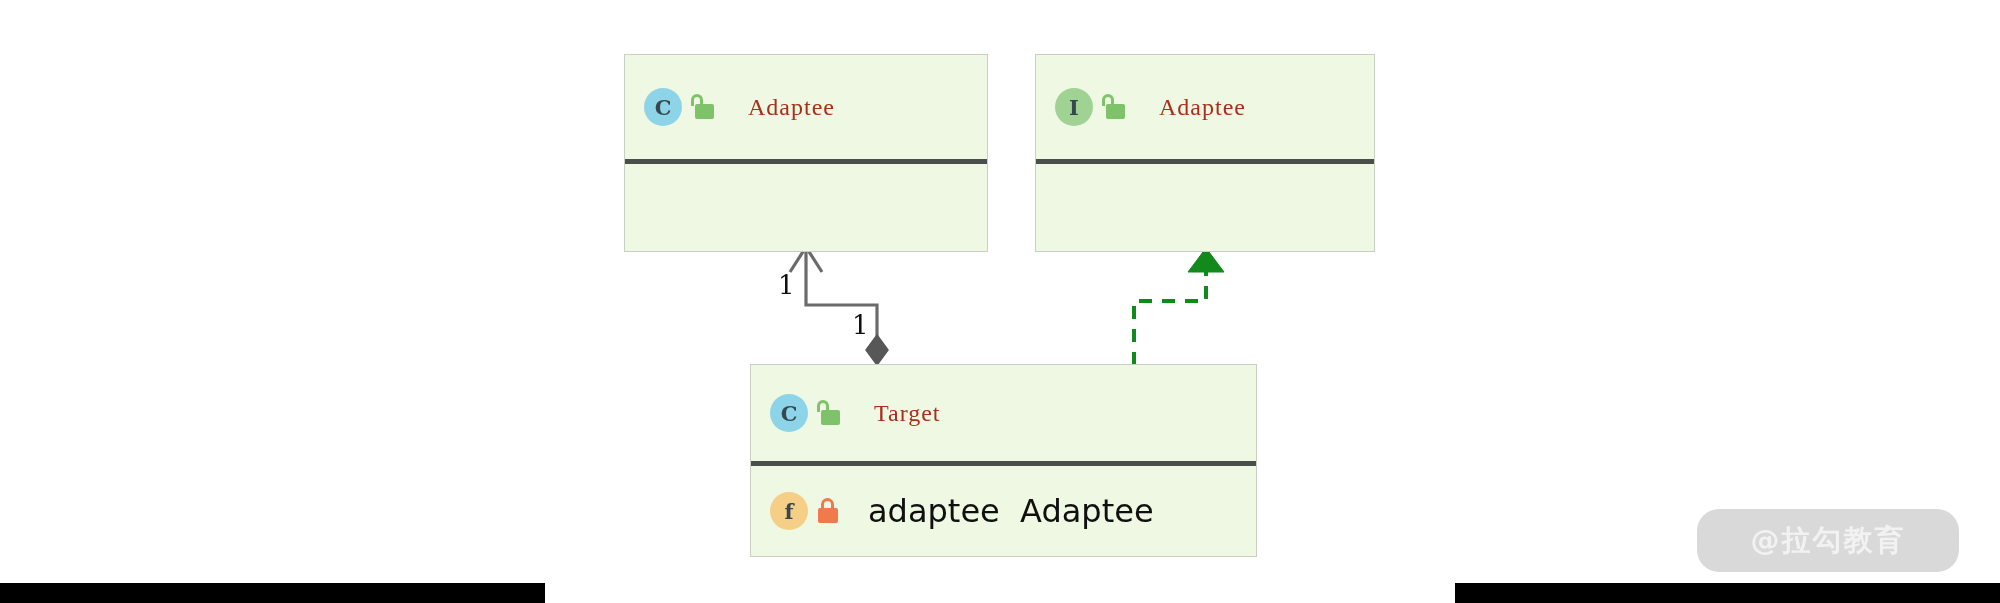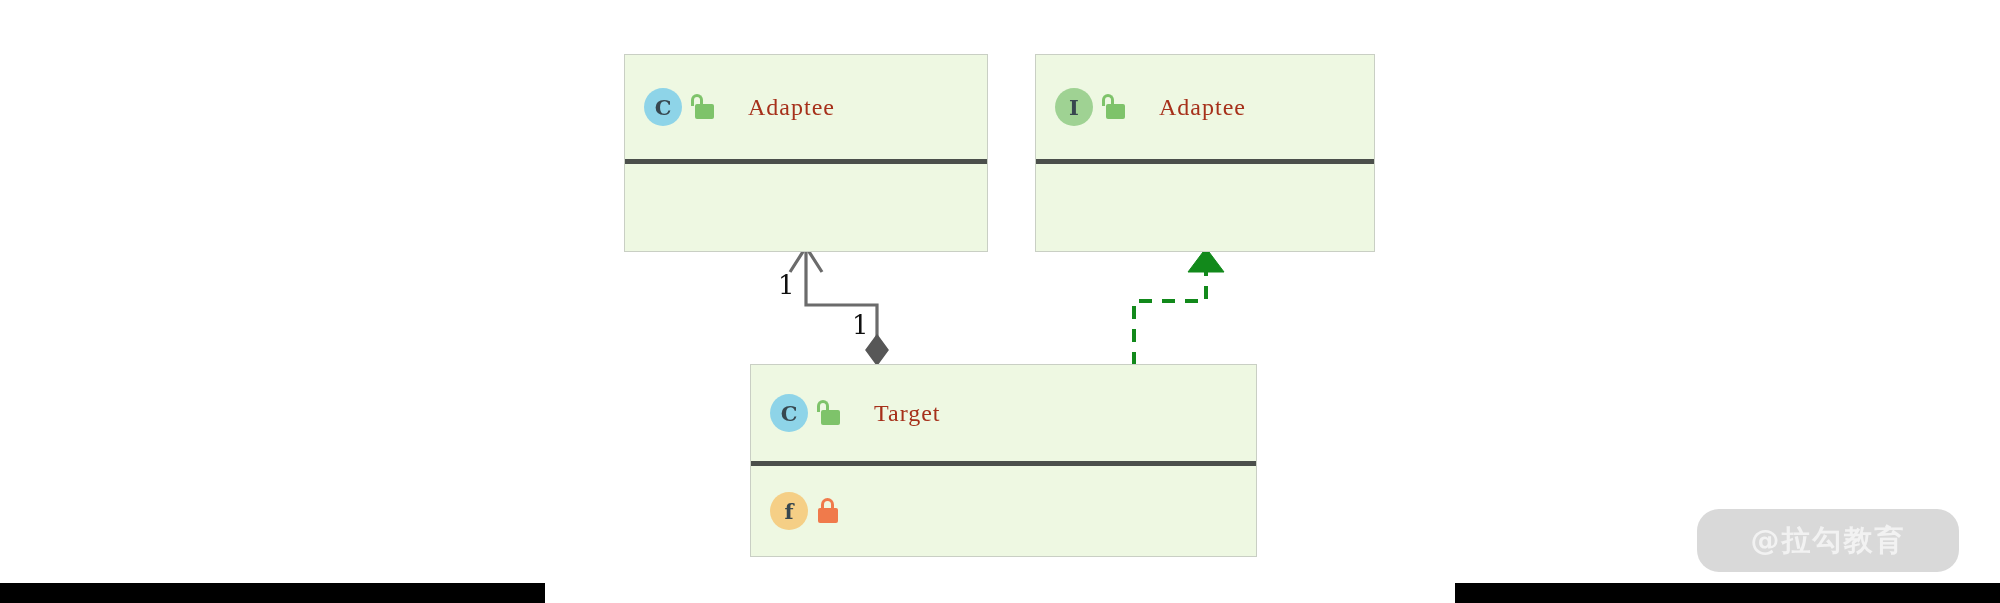--- a/index.html
+++ b/index.html
@@ -217,20 +217,21 @@
       <span class="class-name" style="margin-left:32px;">Target</span>
     </div>
     <div class="uml-sep"></div>
     <div class="uml-body">
       <div class="uml-row" style="height:90px; padding-left:19px;">
         <span class="badge badge-field">f</span>
         <span class="lock closed lock-private">
           <span class="shackle"></span>
             <span class="body"></span>
         </span>
+        <span class="field-name" style="margin-left:26px;">adaptee  Adaptee</span>
       </div>
     </div>
   </div>
 
   <div class="watermark" style="left:1697px; top:509px; width:262px; height:63px;">
     <span>@拉勾教育</span>
   </div>
 
   <div class="black-bar" style="left:0px; top:583px; width:545px; height:20px;"></div>
   <div class="black-bar" style="left:1455px; top:583px; width:545px; height:20px;"></div>

